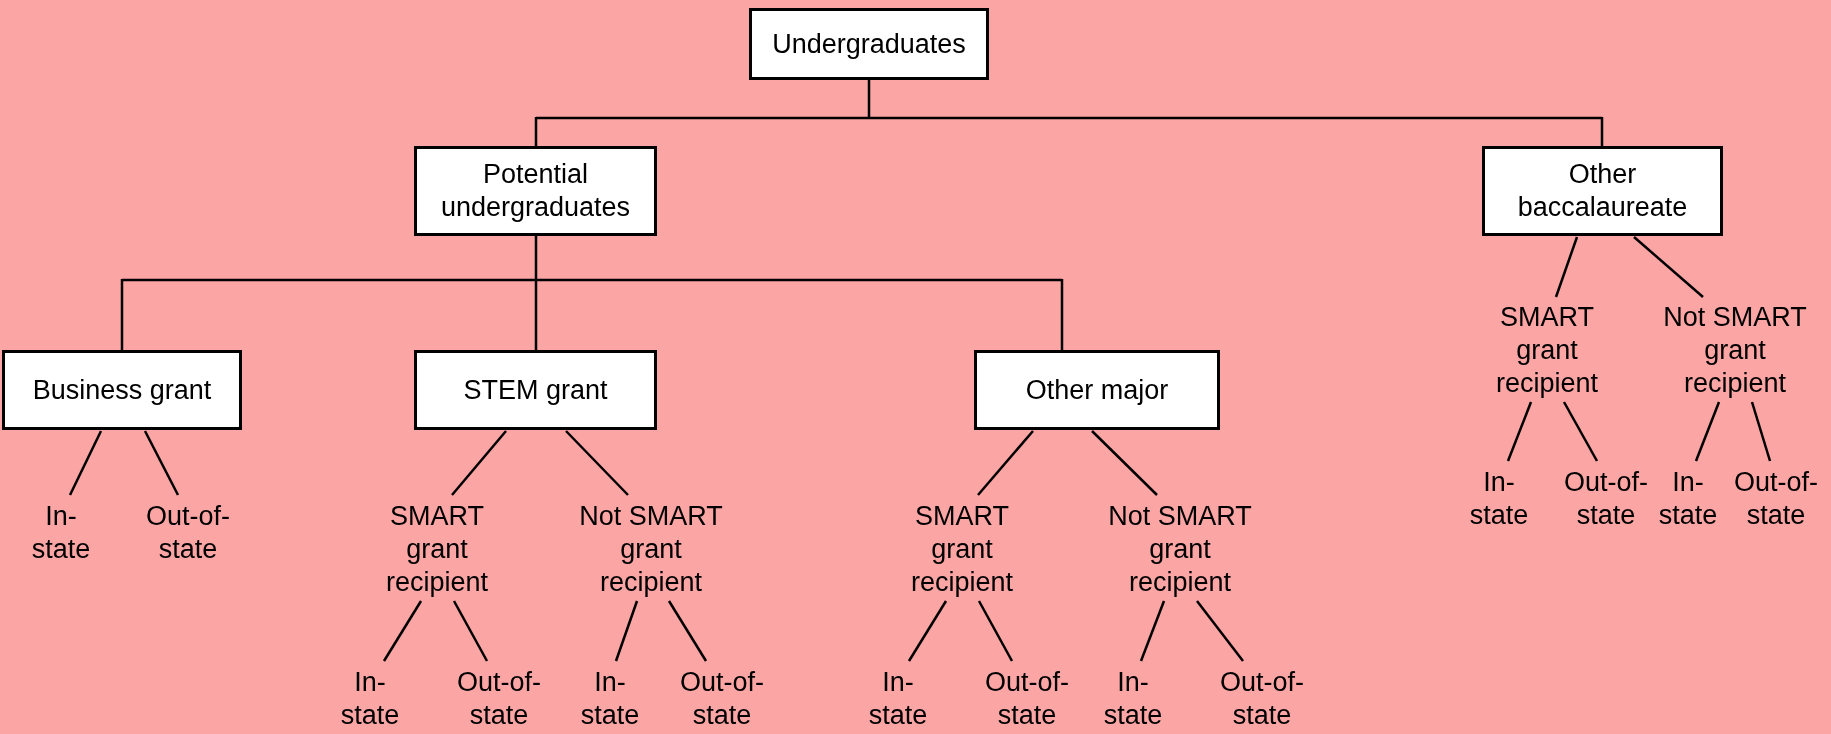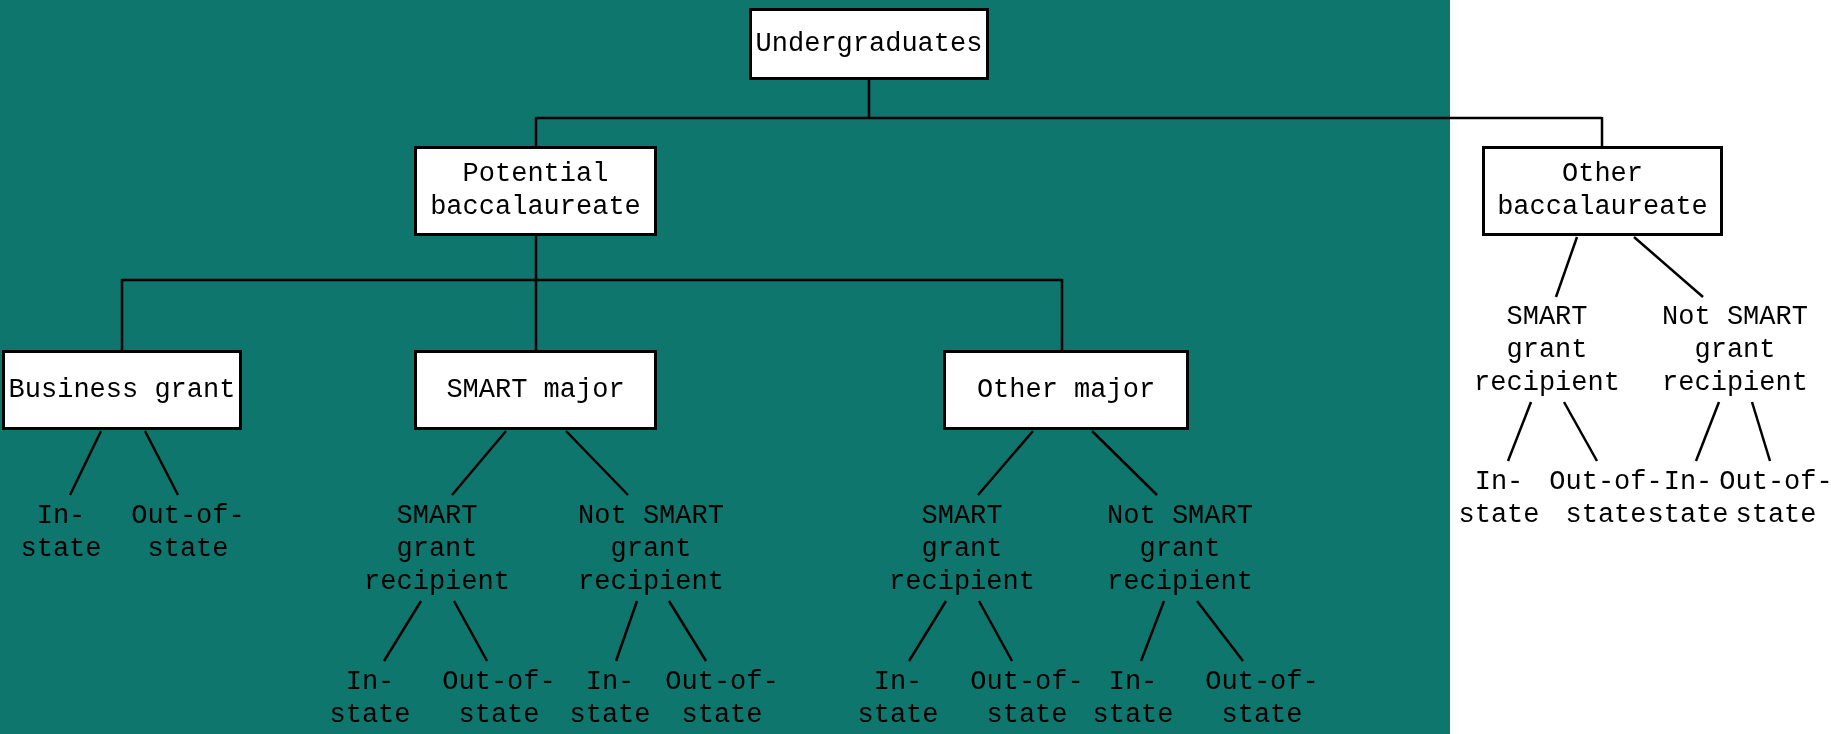--- a/index.html
+++ b/index.html
@@ -1,22 +1,22 @@
 <!DOCTYPE html>
 <html><head>
 <meta charset="utf-8">
 <style>
   * { box-sizing: border-box; }
   html, body { margin: 0; padding: 0; background: #ffffff; overflow: hidden; }
   .canvas {
     position: relative;
-    width: 1450px;
+    width: 1831px;
     height: 734px;
-    background: #0f766e;
-    font-family: Liberation Mono, monospace;
+    background: #fca5a5;
+    font-family: Liberation Sans, sans-serif;
     color: #000000;
   }
   .lines {
     position: absolute;
     left: 0; top: 0;
   }
   .node {
     position: absolute;
     font-size: 27px;
     line-height: 33px;
@@ -80,37 +80,37 @@
     <line x1="1719" y1="402" x2="1696" y2="461"></line>
     <line x1="1752" y1="402" x2="1770" y2="461"></line>
   </svg>
 
   <div class="node box" style="left:749px;top:8px;width:240px;height:72px">
     <span class="lbl">Undergraduates</span>
   </div>
 
   <div class="node box" style="left:414px;top:146px;width:243px;height:90px">
     <span class="lbl">Potential
-baccalaureate</span>
+undergraduates</span>
   </div>
 
   <div class="node box" style="left:1482px;top:146px;width:241px;height:90px">
     <span class="lbl">Other
 baccalaureate</span>
   </div>
 
   <div class="node box" style="left:2px;top:350px;width:240px;height:80px">
     <span class="lbl">Business grant</span>
   </div>
 
   <div class="node box" style="left:414px;top:350px;width:243px;height:80px">
-    <span class="lbl">SMART major</span>
-  </div>
-
-  <div class="node box" style="left:943px;top:350px;width:246px;height:80px">
+    <span class="lbl">STEM grant</span>
+  </div>
+
+  <div class="node box" style="left:974px;top:350px;width:246px;height:80px">
     <span class="lbl">Other major</span>
   </div>
 
   <div class="node txt" style="left:1px;top:500px;width:120px">
     <span class="lbl">In-
 state</span>
   </div>
   <div class="node txt" style="left:128px;top:500px;width:120px">
     <span class="lbl">Out-of-
 state</span>

